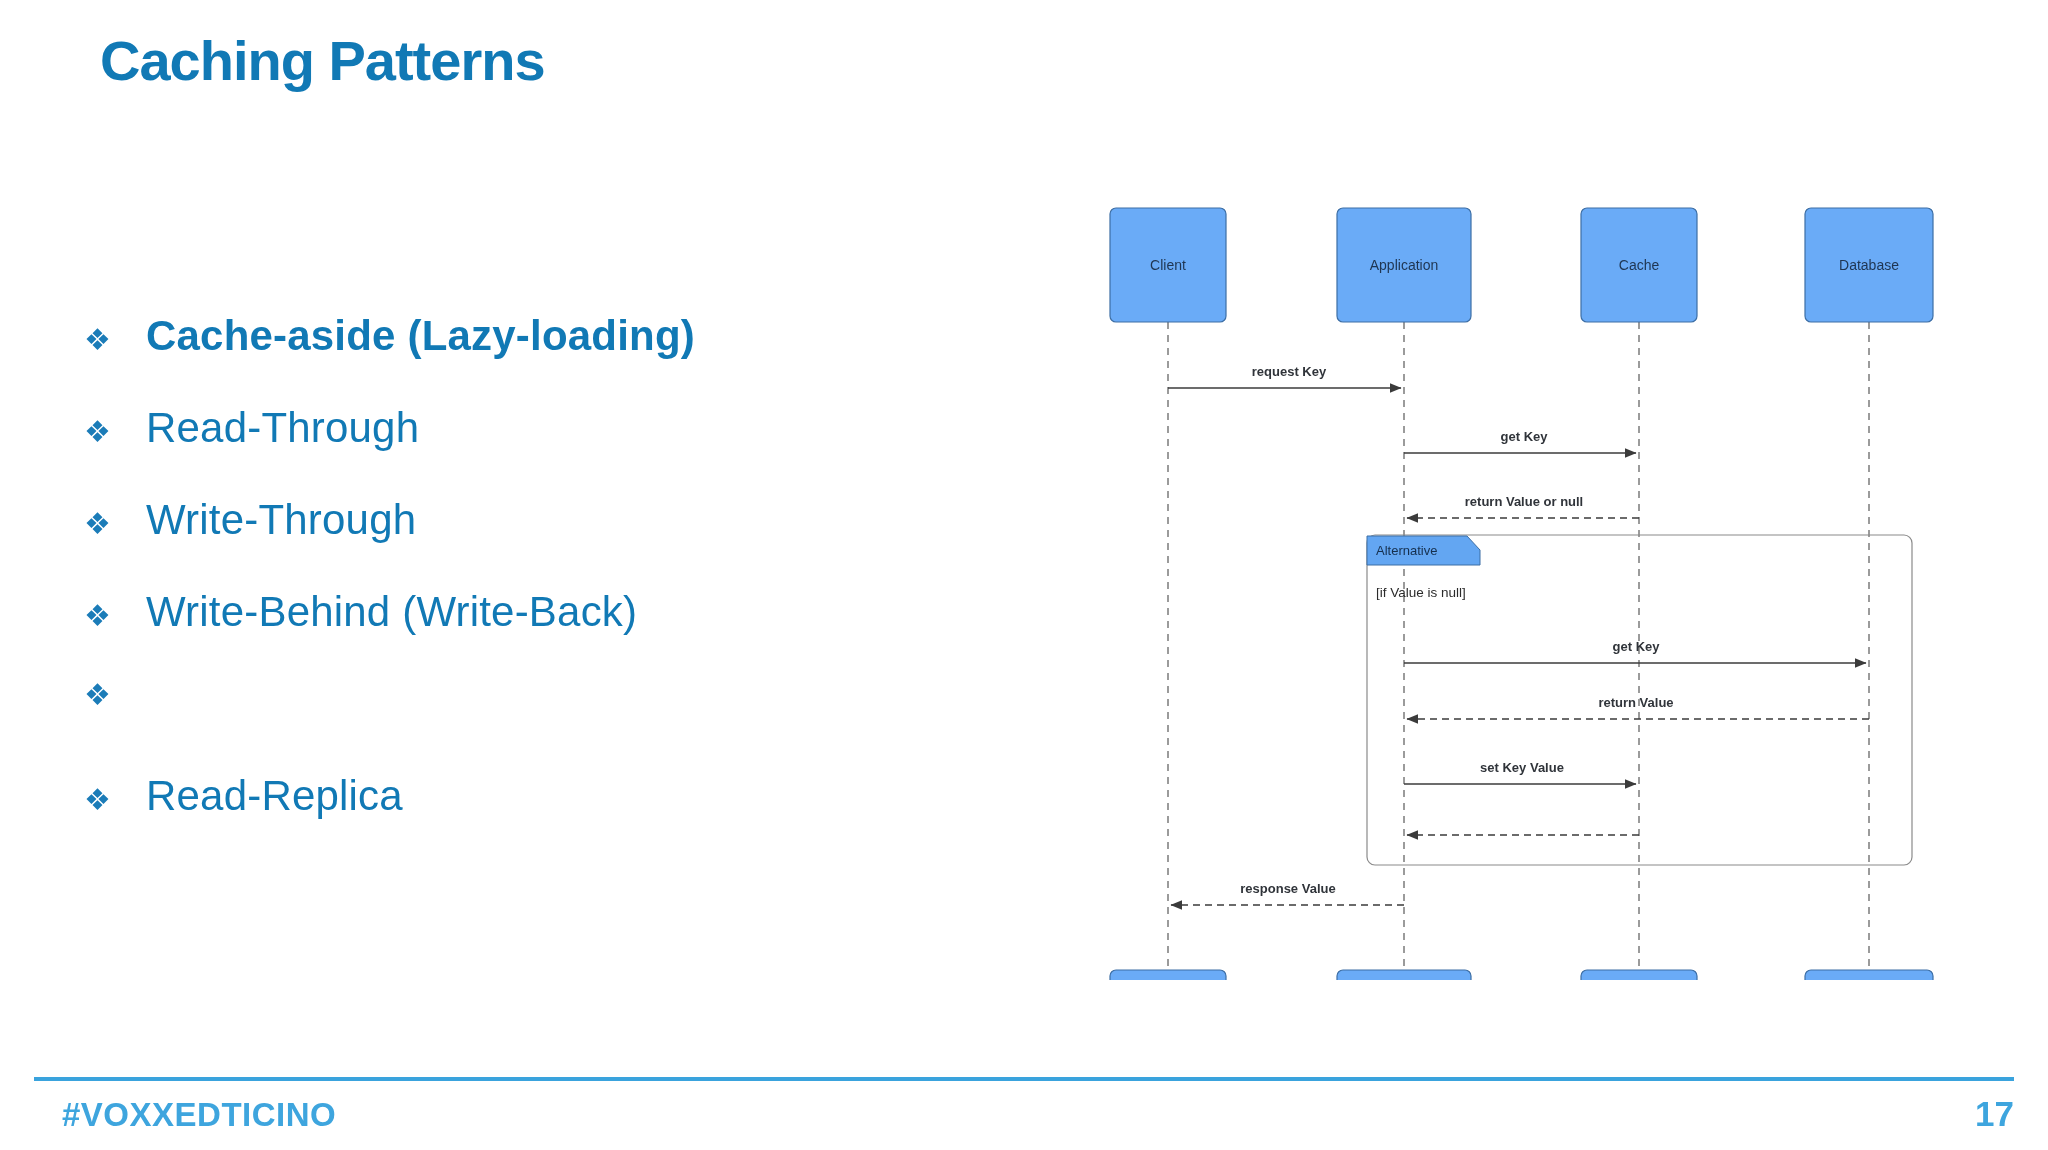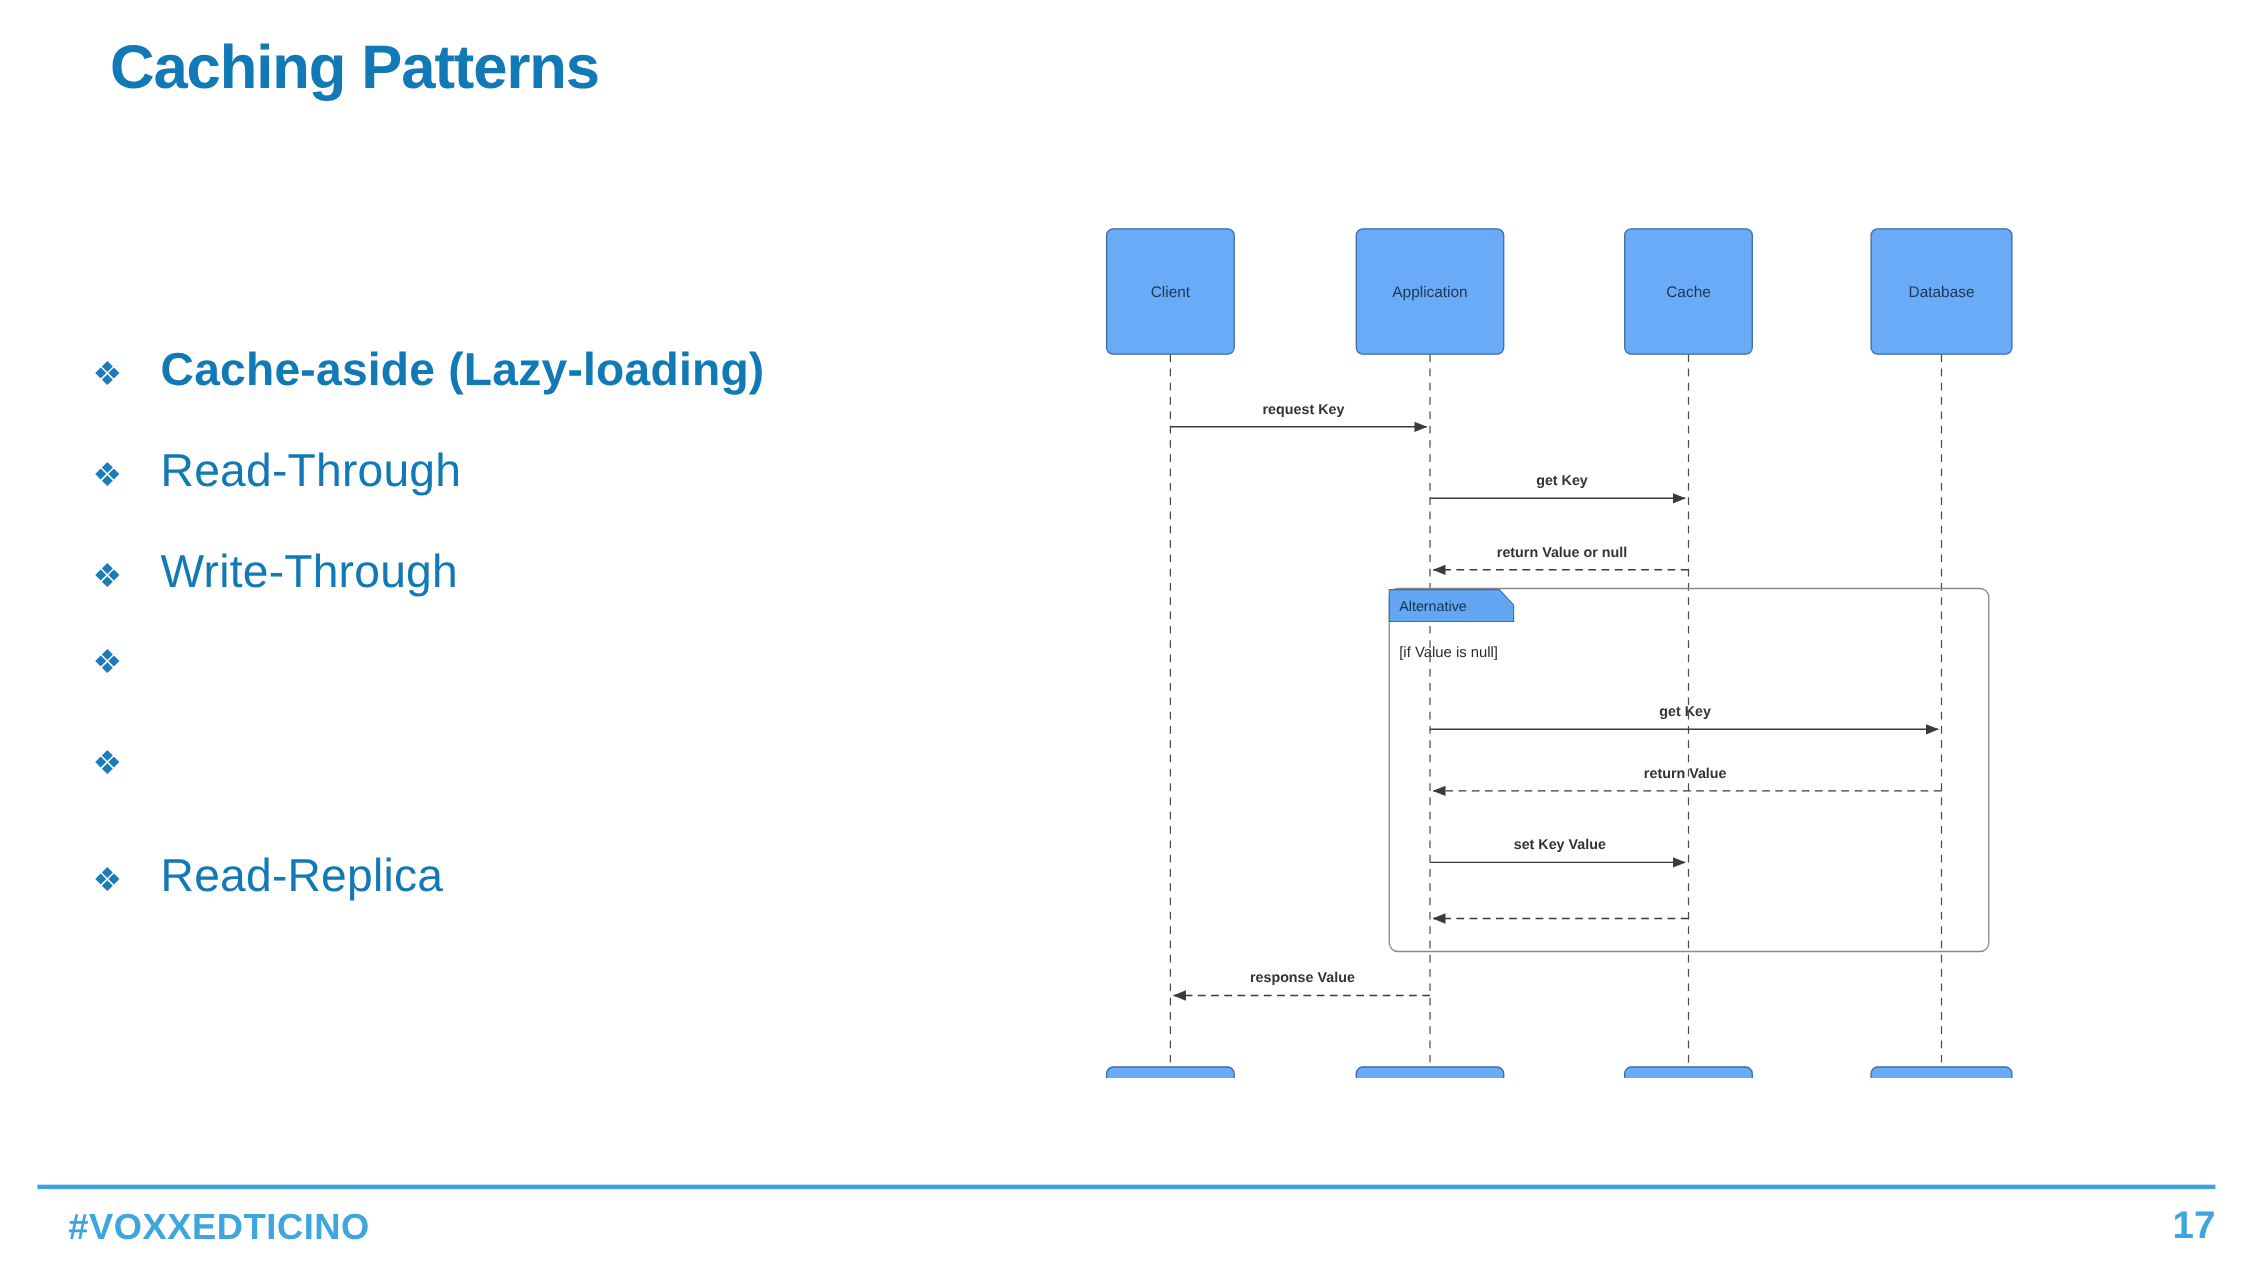--- a/index.html
+++ b/index.html
@@ -84,21 +84,21 @@
     top: 1094px;
     font-size: 35px;
     font-weight: 700;
     color: #3ea5de;
     margin-left: 32px;
   }
 
   
   #sequence-diagram {
     position: absolute;
-    left: 980px;
+    left: 1084px;
     top: 180px;
     width: 930px;
     height: 800px;
   }
   #sequence-diagram svg {
     display: block;
     width: 930px;
     height: 800px;
   }
   .lifeline-box-rect {
@@ -175,20 +175,21 @@
     <span class="bullet-text">Read-Through</span>
   </div>
 
   <div class="bullet-row">
     <span class="bullet-marker">❖</span>
     <span class="bullet-text">Write-Through</span>
   </div>
 
   <div class="bullet-row">
     <span class="bullet-marker">❖</span>
+    <span class="bullet-text">Write-Behind (Write-Back)</span>
   </div>
 
   <div class="bullet-row">
     <span class="bullet-marker">❖</span>
   </div>
 
   <div class="bullet-row">
     <span class="bullet-marker">❖</span>
     <span class="bullet-text">Read-Replica</span>
   </div>

